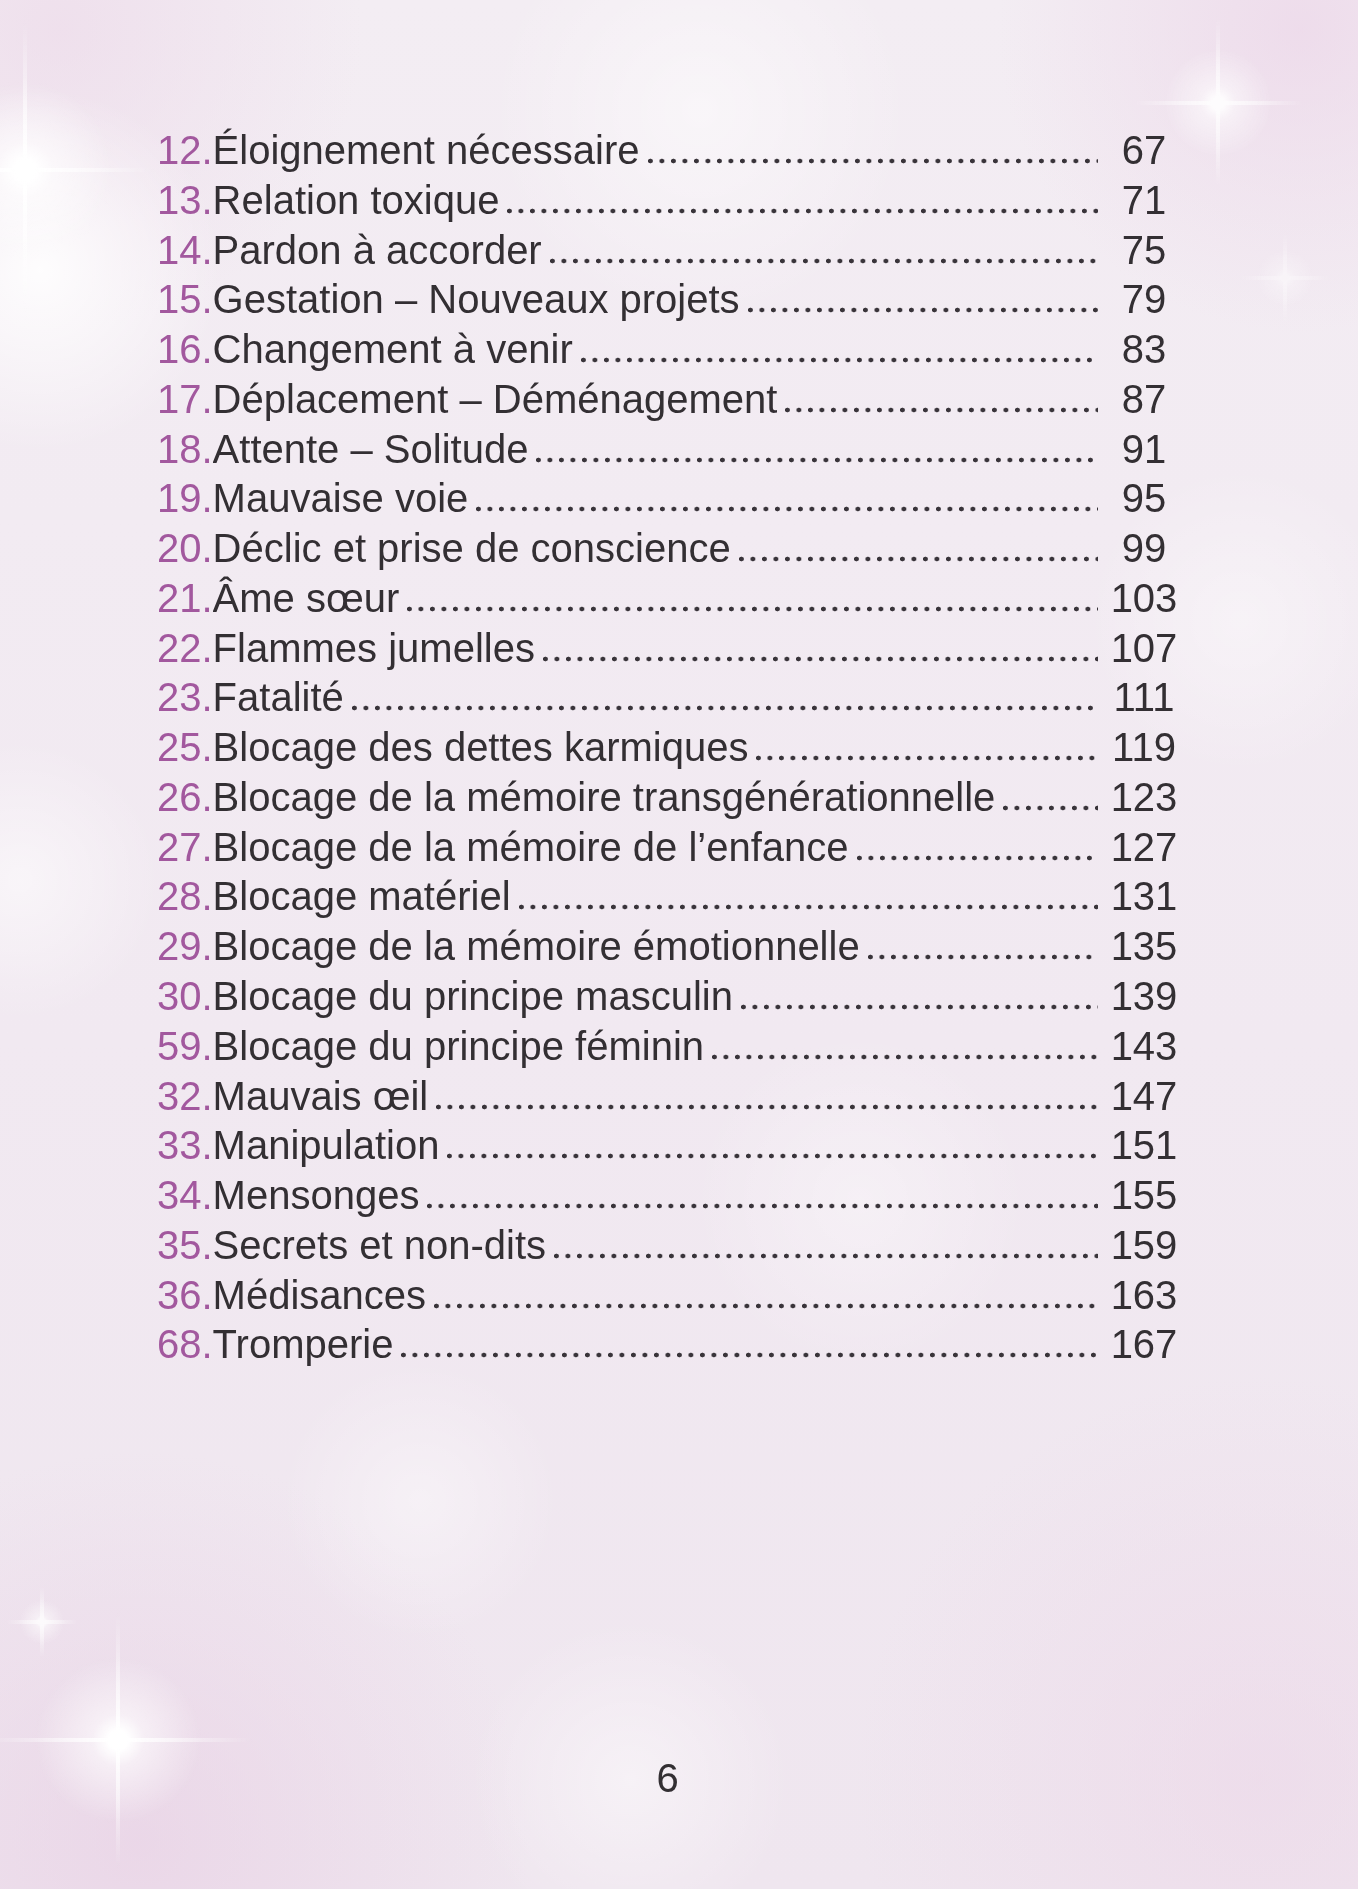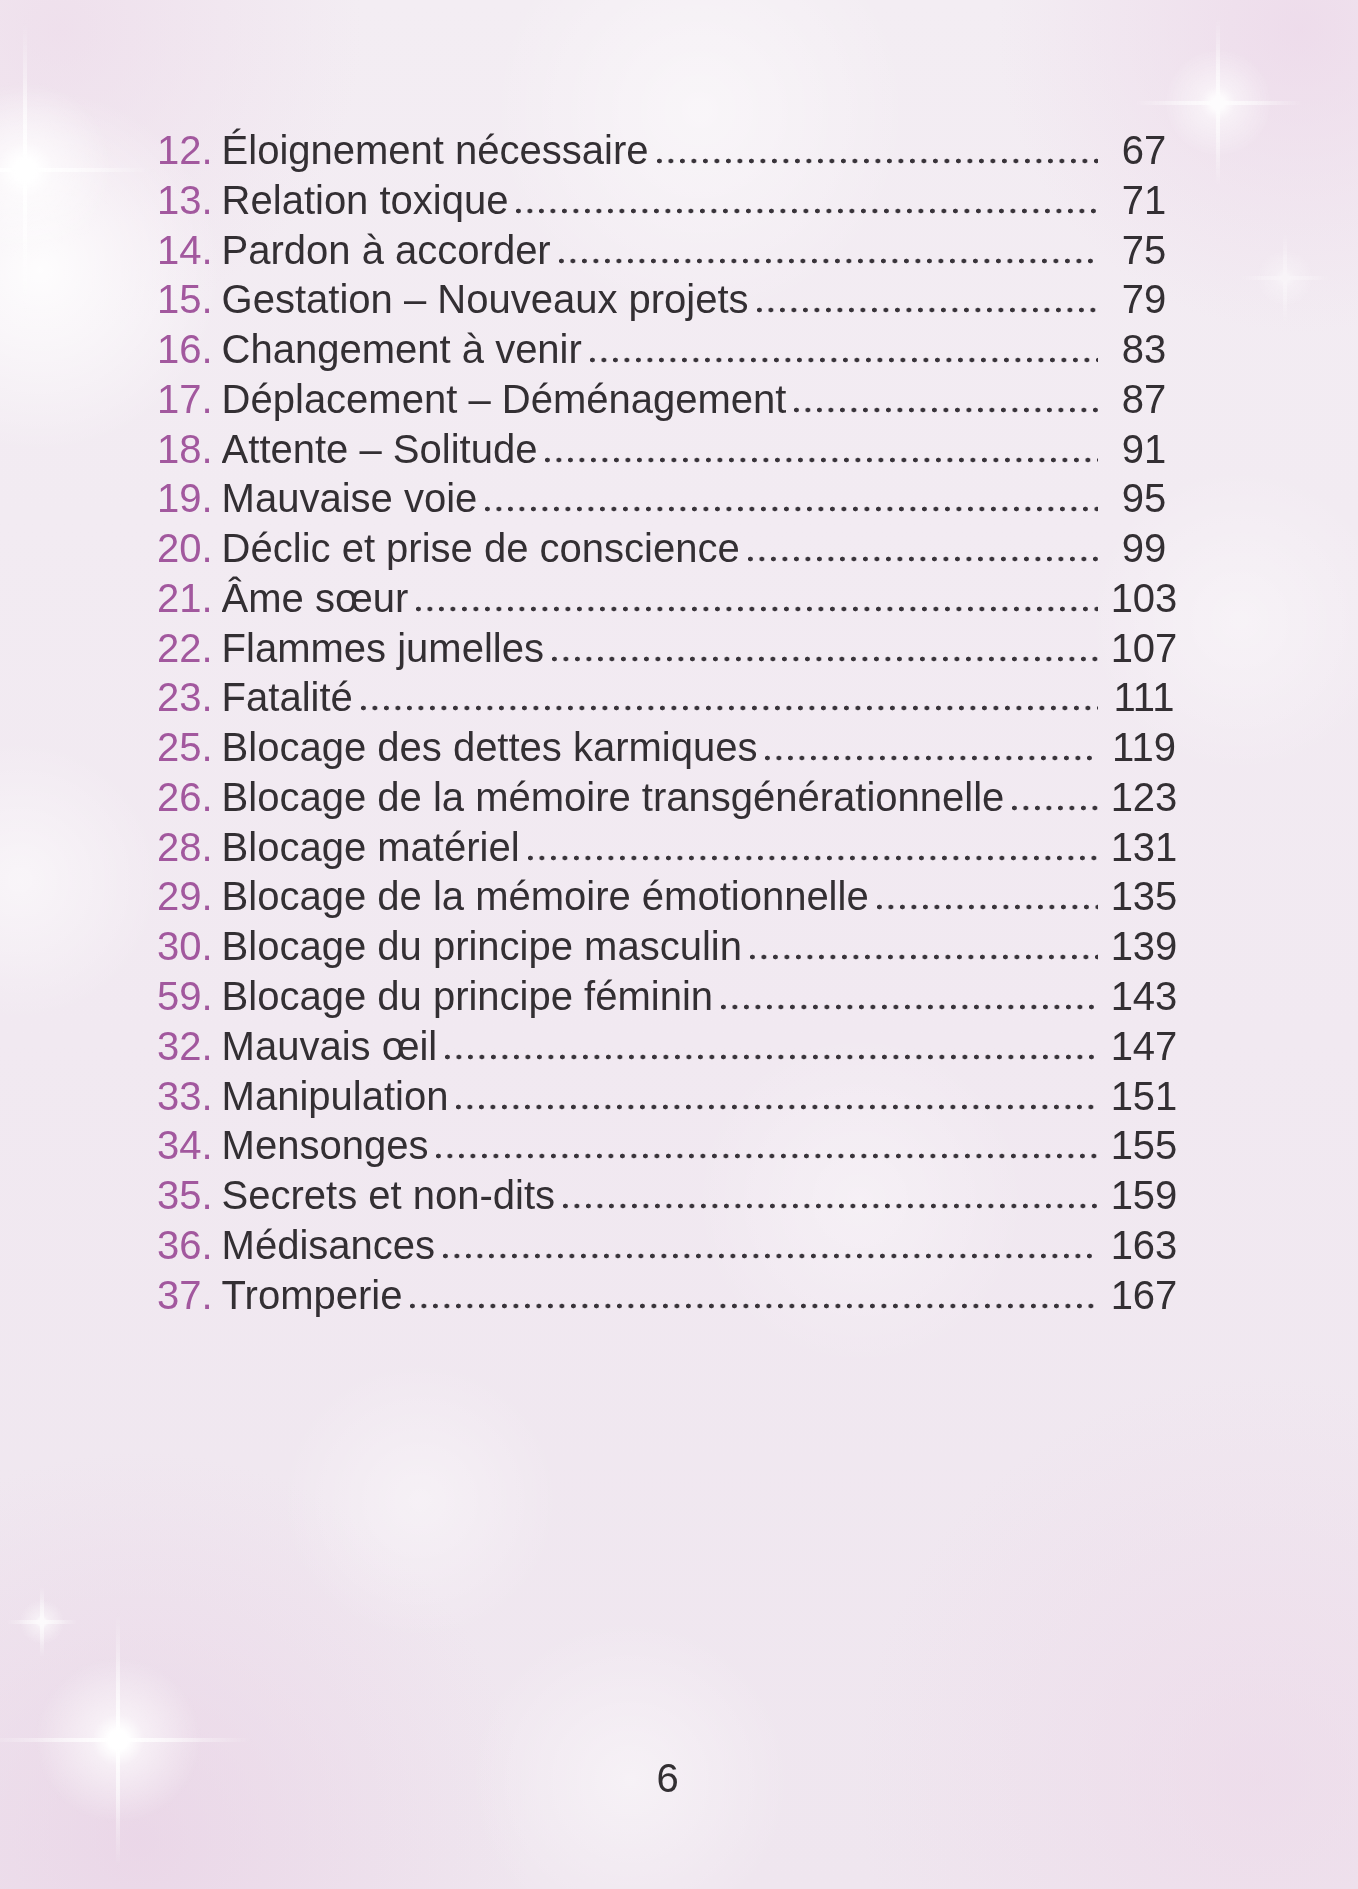--- a/index.html
+++ b/index.html
@@ -45,21 +45,20 @@
     list-style:none;margin:0;padding:0;
   }
   .row{
     display:flex;align-items:baseline;
     height:49.77px;
     white-space:nowrap;
   }
   .num{
     color:var(--purple);
     min-width:50px;
-    margin-right:9px;
     flex:0 0 auto;
   }
   .title{flex:0 1 auto;overflow:hidden;}
   .leader{
     flex:1 1 20px;min-width:12px;height:6px;
     margin:0 12px 0 8px;
     background-image:radial-gradient(circle at 2.4px 3px,var(--dots) 2.1px,rgba(0,0,0,0) 2.7px);
     background-size:11.5px 6px;
     background-repeat:repeat-x;
   }
@@ -192,20 +191,26 @@
     <span class="pg">119</span>
   </li>
 
   <li class="row">
     <span class="num">26.</span>
     <span class="title">Blocage de la mémoire transgénérationnelle</span>
     <span class="leader"></span>
     <span class="pg">123</span>
   </li>
 
+  <li class="row">
+    <span class="num">27.</span>
+    <span class="title">Blocage de la mémoire de l’enfance</span>
+    <span class="leader"></span>
+    <span class="pg">127</span>
+  </li>
 
   <li class="row">
     <span class="num">28.</span>
     <span class="title">Blocage matériel</span>
     <span class="leader"></span>
     <span class="pg">131</span>
   </li>
 
   <li class="row">
     <span class="num">29.</span>
@@ -257,21 +262,21 @@
   </li>
 
   <li class="row">
     <span class="num">36.</span>
     <span class="title">Médisances</span>
     <span class="leader"></span>
     <span class="pg">163</span>
   </li>
 
   <li class="row">
-    <span class="num">37.</span>
+    <span class="num">68.</span>
     <span class="title">Tromperie</span>
     <span class="leader"></span>
     <span class="pg">167</span>
   </li>
 </ol>
 
 <div class="folio">
   <span>6</span>
 </div>
 

